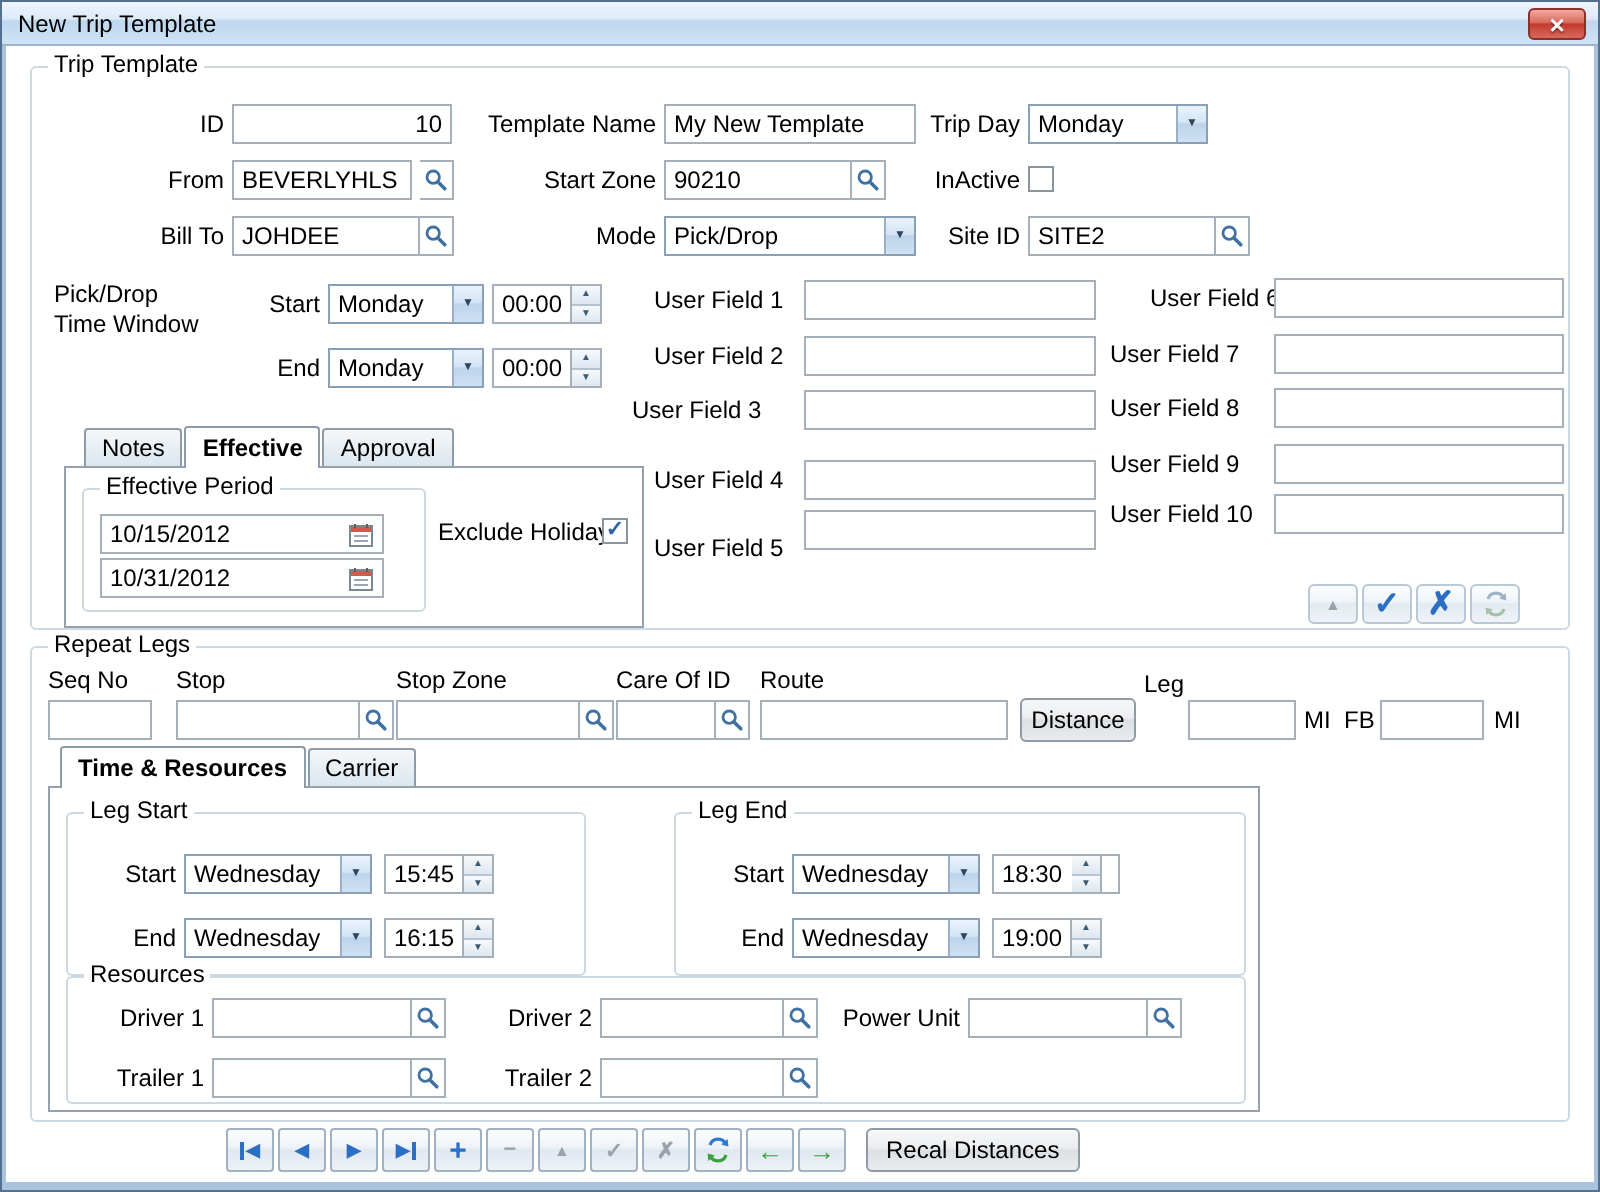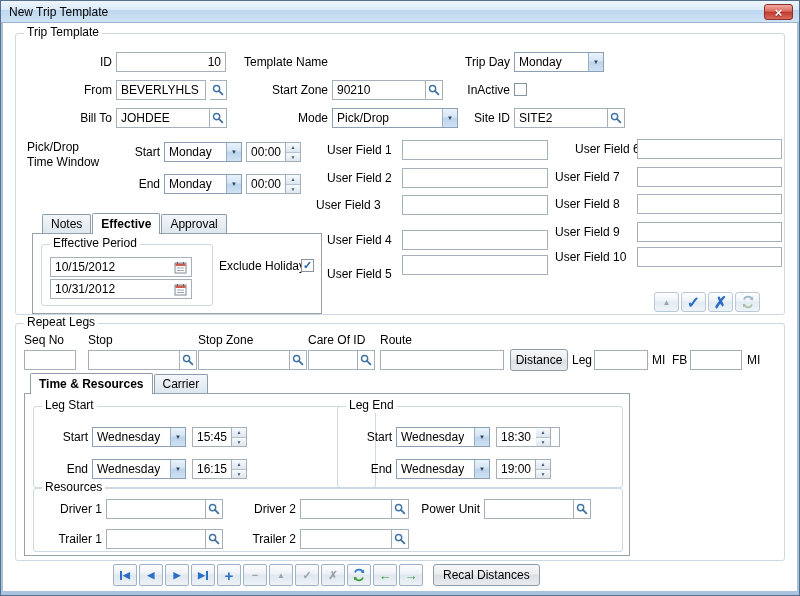--- a/index.html
+++ b/index.html
@@ -85,20 +85,21 @@
   </div>
 
   <div class="dlg-body">
 
     <div class="gb" style="left:12px;top:10px;width:770px;height:282px">
       <span class="gb-label">Trip Template</span>
 
       <span class="lb r" style="left:30px;top:18px;width:66px">ID</span>
       <div class="inp num" style="left:100px;top:18px;width:110px">10</div>
       <span class="lb r" style="left:200px;top:18px;width:112px">Template Name</span>
+      <div class="inp" style="left:316px;top:18px;width:126px">My New Template</div>
       <span class="lb r" style="left:444px;top:18px;width:50px">Trip Day</span>
       <div class="combo" style="left:498px;top:18px;width:90px">
         <span class="cv">Monday</span>
         <span class="cb">▼</span>
       </div>
 
       <span class="lb r" style="left:30px;top:46px;width:66px">From</span>
       <div class="inp" style="left:100px;top:46px;width:90px">BEVERLYHLS</div>
       <div class="lookup" style="left:194px;top:46px">
         <svg width="12" height="12" viewBox="0 0 12 12">
@@ -272,34 +273,34 @@
       </div>
       <div class="inp" style="left:292px;top:26px;width:50px"></div>
       <div class="lookup" style="left:342px;top:26px">
         <svg width="12" height="12" viewBox="0 0 12 12">
             <circle cx="4.6" cy="4.6" r="3.1" fill="none" stroke="#3f72a3" stroke-width="1.4"></circle>
             <line x1="6.9" y1="6.9" x2="10.4" y2="10.4" stroke="#3f72a3" stroke-width="1.8" stroke-linecap="round"></line>
           </svg>
       </div>
       <div class="inp" style="left:364px;top:26px;width:124px"></div>
       <div class="btn abs" style="left:494px;top:25px;width:58px;height:22px">Distance</div>
-      <span class="lb" style="left:556px;top:26px">Leg</span>
+      <span class="lb" style="left:556px;top:8px">Leg</span>
       <div class="inp" style="left:578px;top:26px;width:54px"></div>
       <span class="lb" style="left:636px;top:26px">MI</span>
       <span class="lb" style="left:656px;top:26px">FB</span>
       <div class="inp" style="left:674px;top:26px;width:52px"></div>
       <span class="lb" style="left:731px;top:26px">MI</span>
 
       <div class="tabs" style="left:14px;top:48px">
         <div class="tab sel">Time &amp; Resources</div>
         <div class="tab">Carrier</div>
       </div>
       <div class="panel" style="left:8px;top:69px;width:606px;height:163px">
 
-        <div class="gb" style="left:8px;top:12px;width:343px;height:82px">
+        <div class="gb" style="left:8px;top:12px;width:260px;height:82px">
           <span class="gb-label">Leg Start</span>
           <span class="lb r" style="left:10px;top:20px;width:44px">Start</span>
           <div class="combo" style="left:58px;top:20px;width:94px">
             <span class="cv">Wednesday</span>
             <span class="cb">▼</span>
           </div>
           <div class="inp" style="left:158px;top:20px;width:40px">15:45</div>
           <div class="spin" style="left:198px;top:20px">
             <span>▲</span>
             <span>▼</span>

